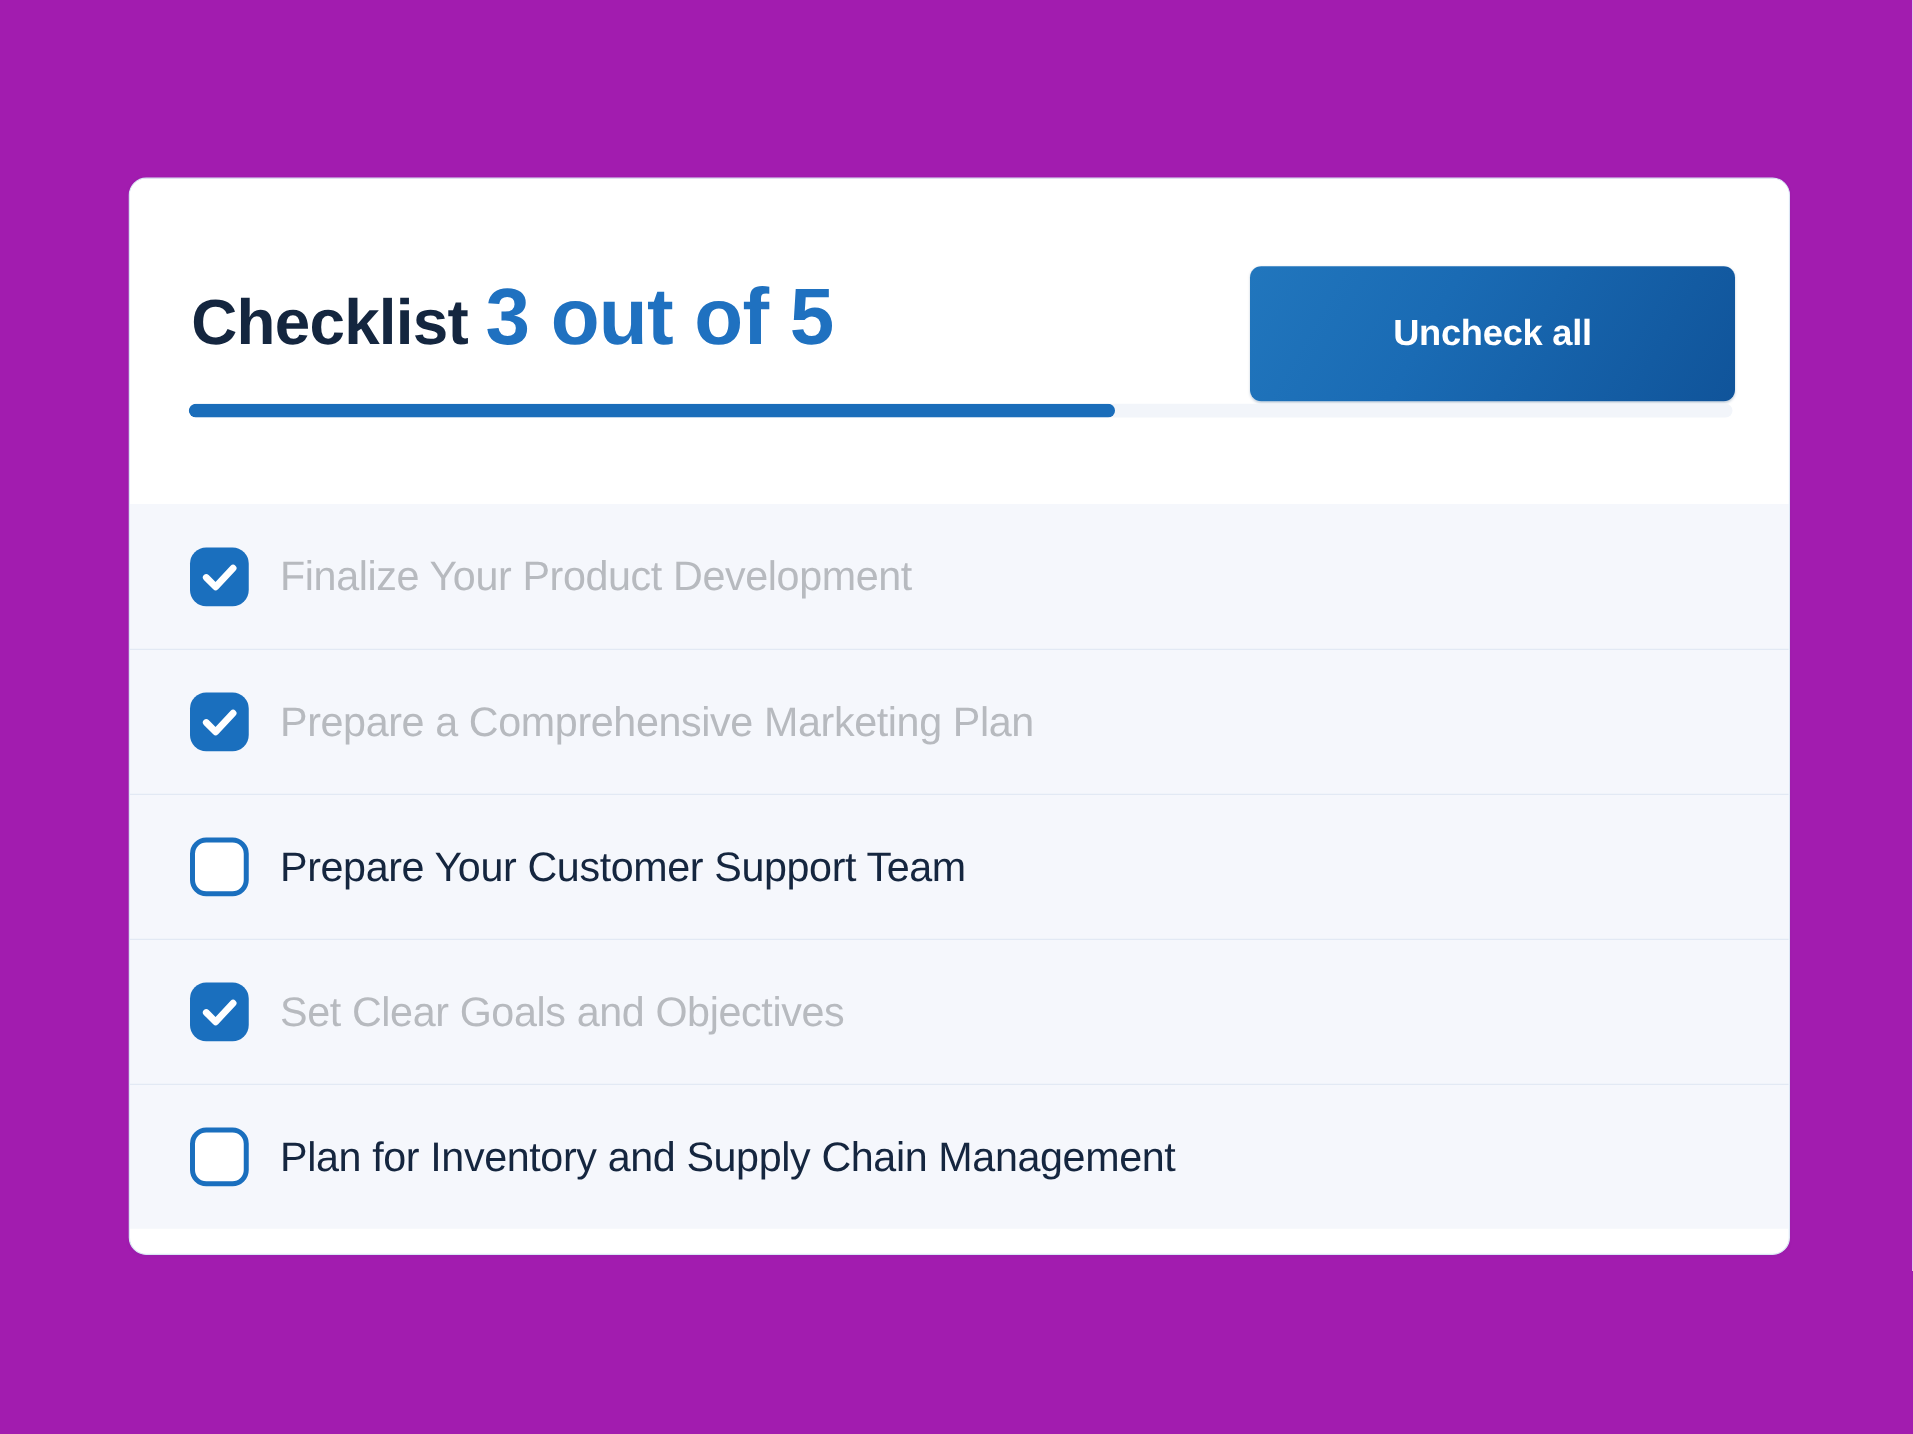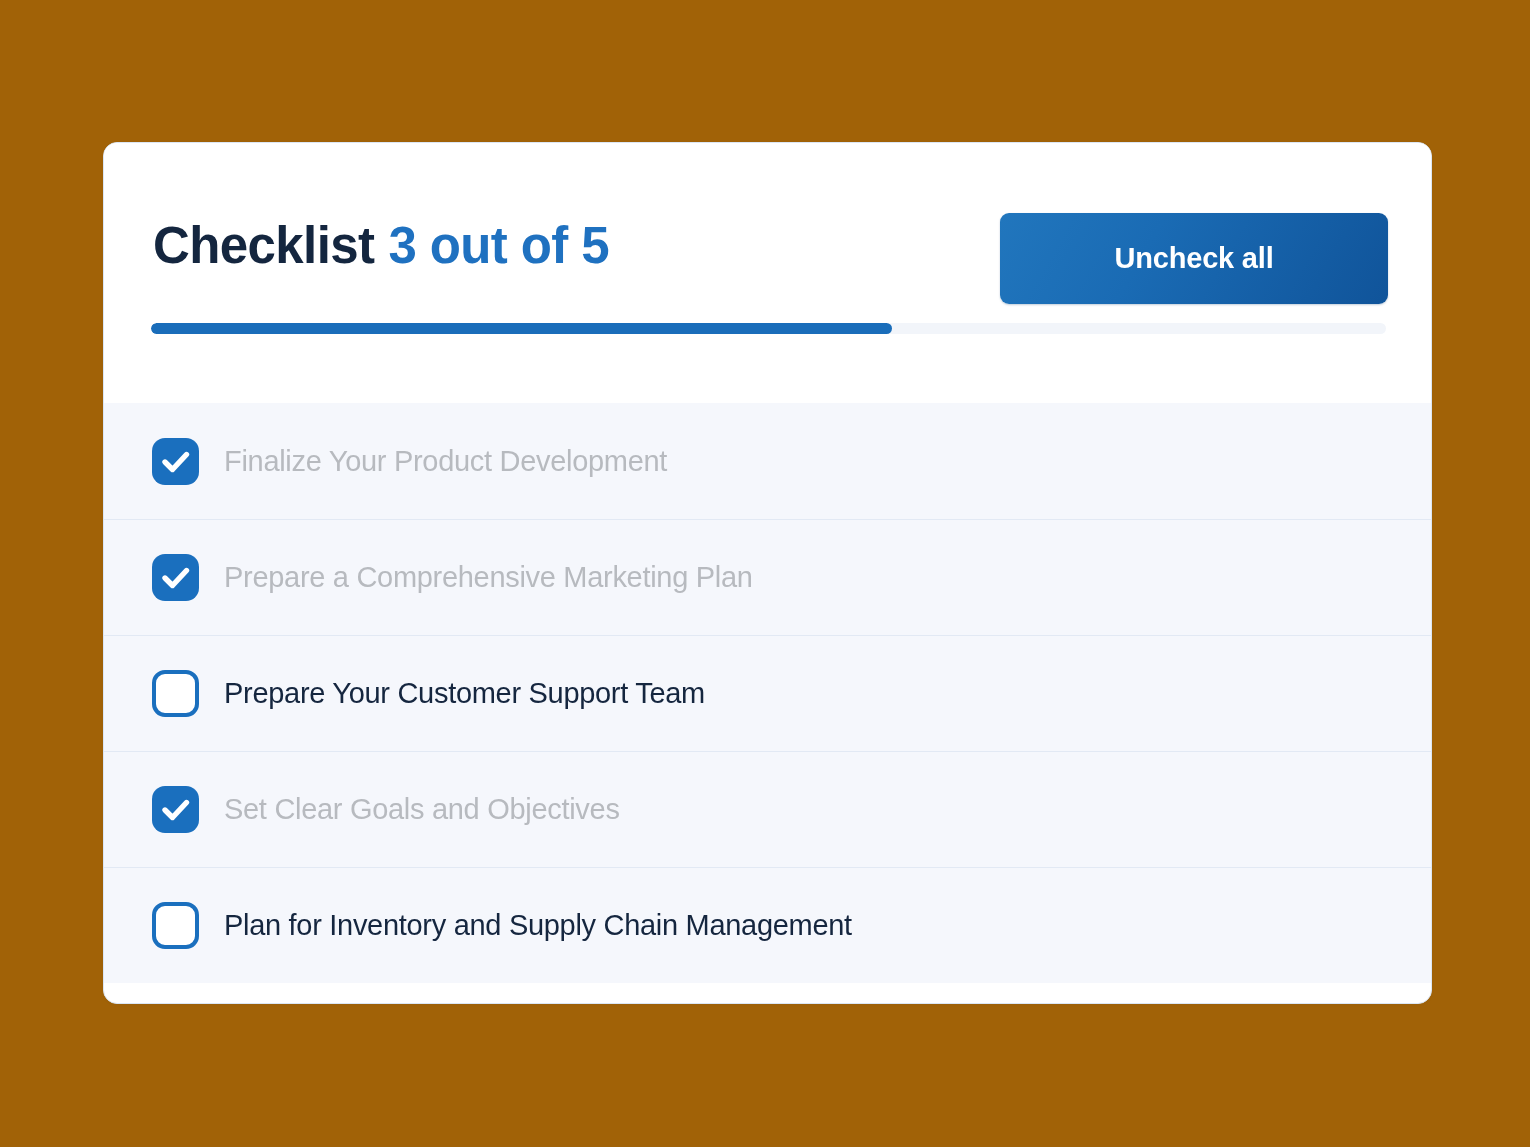--- a/index.html
+++ b/index.html
@@ -12,21 +12,21 @@
     height: 1147px;
     font-family: "Liberation Sans", sans-serif;
     -webkit-font-smoothing: antialiased;
     overflow: hidden;
   }
 
   .page {
     position: relative;
     width: 1530px;
     height: 1147px;
-    background: #a16207;
+    background: #a21caf;
   }
 
   
   .checklist-card {
     position: absolute;
     left: 103px;
     top: 142px;
     width: 1329px;
     height: 862px;
     background: #ffffff;
@@ -54,33 +54,33 @@
   }
 
   .title-main {
     font-size: 51px;
     font-weight: bold;
     color: #14263f;
     letter-spacing: -0.6px;
   }
 
   .title-count {
-    font-size: 51px;
+    font-size: 64px;
     font-weight: bold;
     color: #1f71c0;
     letter-spacing: -0.6px;
     margin-left: 14px;
   }
 
   .uncheck-all-button {
     position: absolute;
     left: 896px;
     top: 70px;
     width: 388px;
-    height: 91px;
+    height: 108px;
     border: none;
     border-radius: 9px;
     background: linear-gradient(120deg, #2176bd 0%, #1a6bb4 38%, #10549a 100%);
     color: #ffffff;
     font-family: "Liberation Sans", sans-serif;
     font-size: 29px;
     font-weight: bold;
     cursor: pointer;
     letter-spacing: -0.2px;
     box-shadow: 0 1px 2px rgba(12, 60, 110, 0.25);
@@ -146,21 +146,21 @@
   .checkbox .tick {
     position: absolute;
     left: 0;
     top: 0;
     width: 47px;
     height: 47px;
   }
 
   .row-label {
     margin-left: 25px;
-    font-size: 29px;
+    font-size: 33px;
     letter-spacing: -0.3px;
     white-space: nowrap;
   }
 
   .checklist-row.done .row-label {
     color: #b7babf;
   }
 
   .checklist-row.todo .row-label {
     color: #15263f;

